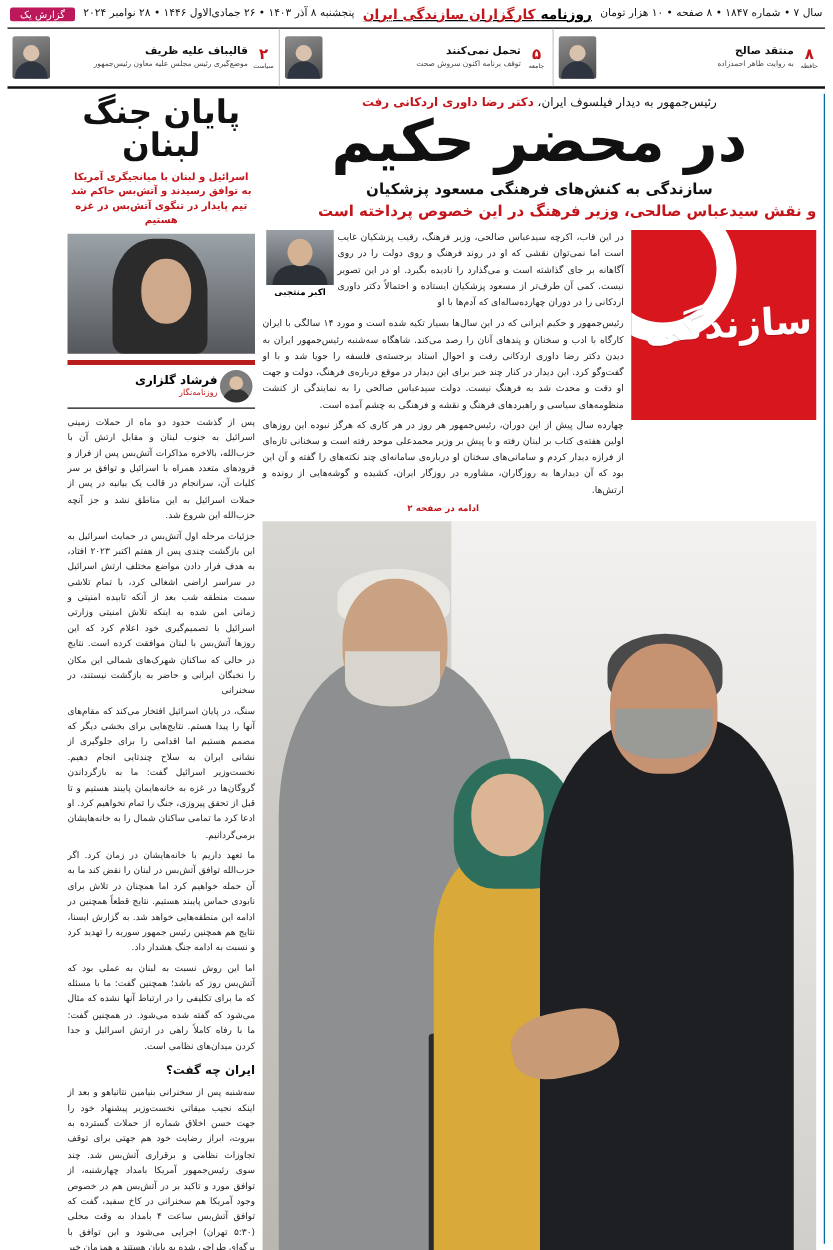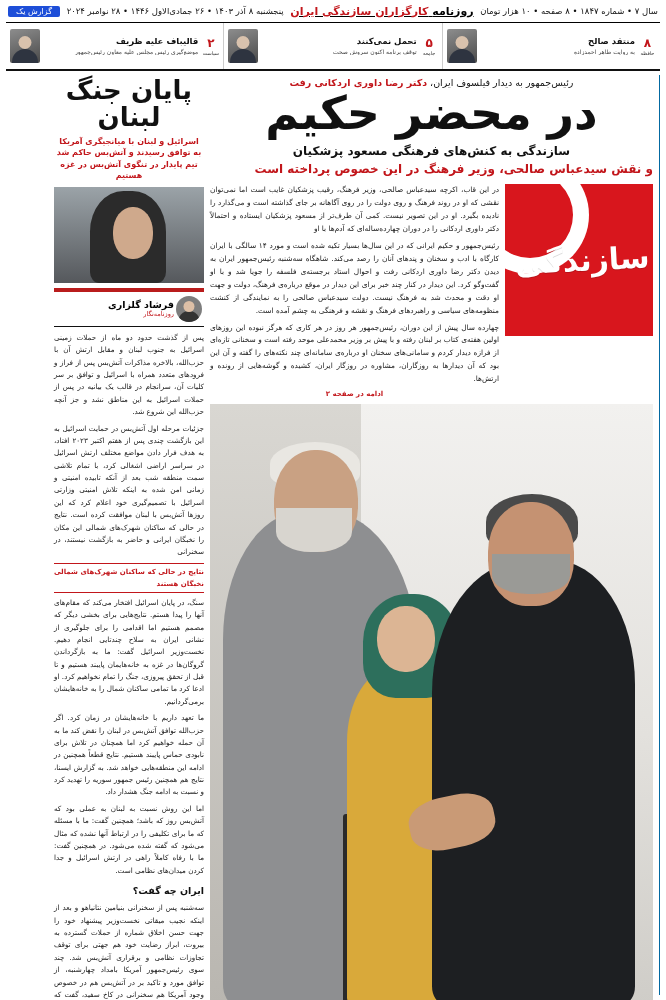--- a/index.html
+++ b/index.html
@@ -16,21 +16,21 @@
   
   .masthead{
     height:22px;display:flex;align-items:center;justify-content:space-between;
     border-bottom:1px solid #000;padding:0 2px;
   }
   .mh-left{font-size:8.5px;color:#111;letter-spacing:0;}
   .mh-center{font-size:11px;font-weight:bold;color:#000;text-decoration:underline;}
   .mh-center .red{color:#c2161b;}
   .mh-right{font-size:8.5px;color:#111;}
   .mh-badge{
-    background:#1d4ed8;color:#fff;font-size:8px;padding:1px 8px;border-radius:2px;
+    background:#be185d;color:#fff;font-size:8px;padding:1px 8px;border-radius:2px;
     display:inline-block;
   }
 
   
   .teasers{
     display:flex;flex-direction:row;gap:0;height:46px;align-items:stretch;
     border-bottom:2px solid #111;margin-bottom:4px;
   }
   .teaser{
     flex:1;display:flex;align-items:center;gap:4px;padding:2px 4px;
@@ -221,20 +221,24 @@
         <div class="r">و نقش سیدعباس صالحی، وزیر فرهنگ در این خصوص پرداخته است</div>
       </div>
 
       <div class="lead-wrap">
         <div class="logo-box">
           <div class="ring"></div>
           <div class="ring2"></div>
           <div class="word">سازندگی</div>
         </div>
         <div class="lead-col">
+          <div class="author-chip">
+            <div class="ph"></div>
+            <div class="nm">اکبر منتجبی</div>
+          </div>
           <div class="lead-text">
             <p>در این قاب، اکرچه سیدعباس صالحی، وزیر فرهنگ، رقیب پزشکیان غایب است اما نمی‌توان نقشی که او در روند فرهنگ و روی دولت را در روی آگاهانه بر جای گذاشته است و می‌گذارد را نادیده بگیرد. او در این تصویر نیست. کمی آن طرف‌تر از مسعود پزشکیان ایستاده و احتمالاً دکتر داوری اردکانی را در دوران چهارده‌ساله‌ای که آدم‌ها با او</p>
             <p>رئیس‌جمهور و حکیم ایرانی که در این سال‌ها بسیار تکیه شده است و مورد ۱۴ سالگی با ایران کارگاه با ادب و سخنان و پندهای آنان را رصد می‌کند. شاهگاه سه‌شنبه رئیس‌جمهور ایران به دیدن دکتر رضا داوری اردکانی رفت و احوال استاد برجسته‌ی فلسفه را جویا شد و با او گفت‌وگو کرد. این دیدار در کنار چند خبر برای این دیدار در موقع درباره‌ی فرهنگ، دولت و جهت او دقت و محدث شد به فرهنگ نیست. دولت سیدعباس صالحی را به نمایندگی از کنشت منظومه‌های سیاسی و راهبردهای فرهنگ و نقشه و فرهنگی به چشم آمده است.</p>
             <p>چهارده سال پیش از این دوران، رئیس‌جمهور هر روز در هر کاری که هرگز نبوده این روزهای اولین هفته‌ی کتاب بر لبنان رفته و با پیش بر وزیر محمدعلی موحد رفته است و سخنانی تازه‌ای از فرازه دیدار کردم و سامانی‌های سخنان او درباره‌ی سامانه‌ای چند نکته‌های را گفته و آن این بود که آن دیدارها به روزگاران، مشاوره در روزگار ایران، کشیده و گوشه‌هایی از رونده و ارتش‌ها.</p>
           </div>
           <div class="lead-cont">ادامه در صفحه ۲</div>
         </div>
       </div>
 
       <div class="bigphoto">
@@ -270,21 +274,20 @@
       <div class="byline">
         <div class="ava"></div>
         <div>
           <div class="by-name">فرشاد گلزاری</div>
           <div class="by-role">روزنامه‌نگار</div>
         </div>
       </div>
       <div class="side-text">
         <p>پس از گذشت حدود دو ماه از حملات زمینی اسرائیل به جنوب لبنان و مقابل ارتش آن با حزب‌الله، بالاخره مذاکرات آتش‌بس پس از فراز و فرودهای متعدد همراه با اسرائیل و توافق بر سر کلیات آن، سرانجام در قالب یک بیانیه در پس از حملات اسرائیل به این مناطق نشد و جز آنچه حزب‌الله این شروع شد.</p>
         <p>جزئیات مرحله اول آتش‌بس در حمایت اسرائیل به این بازگشت چندی پس از هفتم اکتبر ۲۰۲۳ افتاد، به هدف فرار دادن مواضع مختلف ارتش اسرائیل در سراسر اراضی اشغالی کرد، با تمام تلاشی سمت منطقه شب بعد از آنکه تابیده امنیتی و زمانی امن شده به اینکه تلاش امنیتی وزارتی اسرائیل با تصمیم‌گیری خود اعلام کرد که این روزها آتش‌بس با لبنان موافقت کرده است. نتایج در حالی که ساکنان شهرک‌های شمالی این مکان را نخبگان ایرانی و حاضر به بازگشت نیستند، در سخنرانی</p>
-        <span class="pull">نتایج در حالی که ساکنان شهرک‌های شمالی نخبگان هستند</span>
         <p>سنگ، در پایان اسرائیل افتخار می‌کند که مقام‌های آنها را پیدا هستم. نتایج‌هایی برای بخشی دیگر که مصمم هستیم اما اقدامی را برای جلوگیری از نشانی ایران به سلاح چندتایی انجام دهیم. نخست‌وزیر اسرائیل گفت: ما به بازگرداندن گروگان‌ها در غزه به خانه‌هایمان پایبند هستیم و تا قبل از تحقق پیروزی، جنگ را تمام نخواهیم کرد. او ادعا کرد ما تمامی ساکنان شمال را به خانه‌هایشان برمی‌گردانیم.</p>
         <p>ما تعهد داریم با خانه‌هایشان در زمان کرد. اگر حزب‌الله توافق آتش‌بس در لبنان را نقض کند ما به آن حمله خواهیم کرد اما همچنان در تلاش برای نابودی حماس پایبند هستیم. نتایج قطعاً همچنین در ادامه این منطقه‌هایی خواهد شد. به گزارش ایسنا، نتایج هم همچنین رئیس جمهور سوریه را تهدید کرد و نسبت به ادامه جنگ هشدار داد.</p>
         <p>اما این روش نسبت به لبنان به عملی بود که آتش‌بس روز که باشد؛ همچنین گفت: ما با مسئله که ما برای تکلیفی را در ارتباط آنها نشده که مثال می‌شود که گفته شده می‌شود. در همچنین گفت: ما با رفاه کاملاً راهی در ارتش اسرائیل و جدا کردن میدان‌های نظامی است.</p>
         <div class="sub-head">ایران چه گفت؟</div>
         <p>سه‌شنبه پس از سخنرانی بنیامین نتانیاهو و بعد از اینکه نجیب میقاتی نخست‌وزیر پیشنهاد خود را جهت حسن اخلاق شماره از حملات گسترده به بیروت، ابراز رضایت خود هم جهتی برای توقف تجاوزات نظامی و برقراری آتش‌بس شد. چند سوی رئیس‌جمهور آمریکا بامداد چهارشنبه، از توافق مورد و تاکید بر در آتش‌بس هم در خصوص وجود آمریکا هم سخنرانی در کاخ سفید، گفت که توافق آتش‌بس ساعت ۴ بامداد به وقت محلی (۵:۳۰ تهران) اجرایی می‌شود و این توافق با برگه‌ای طراحی شده به پایان هستند و همزمان خبر خود، پایان از مراحل مستمر برای بازی‌ها بود. تشکر کرد و از همچنین گفت که این جنگ در خاورمیانه باید در این آتش‌بس بازگردان با اسرائیل و حزب‌الله دور بر دهد بیش از دو ماه از جنگ.</p>
       </div>
 
     </div>
 
   </div>

